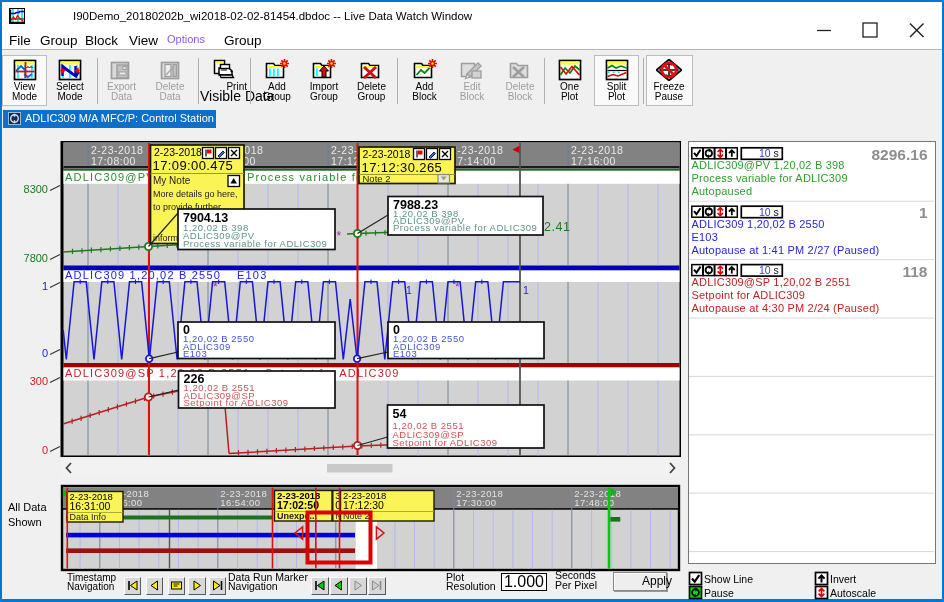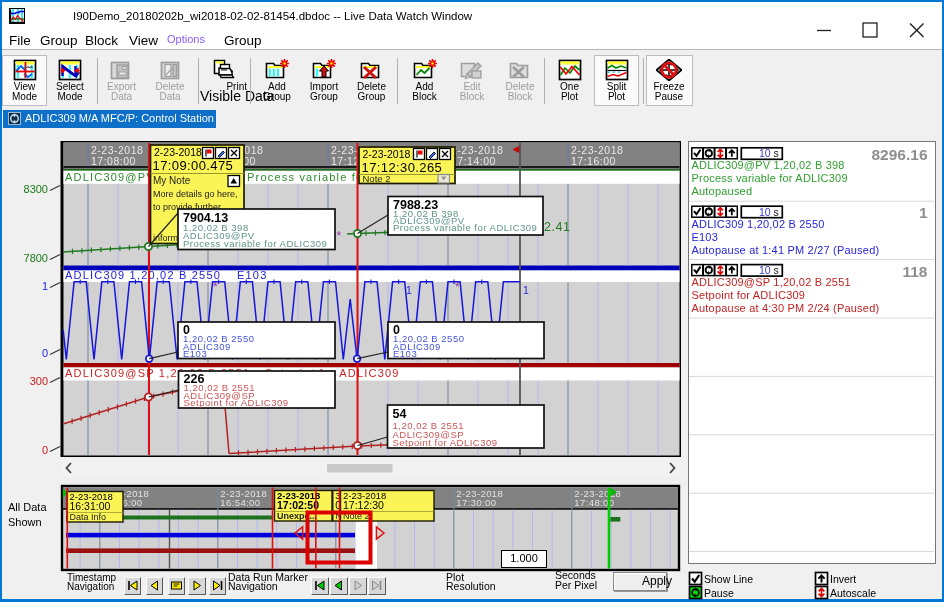--- a/index.html
+++ b/index.html
@@ -480,21 +480,21 @@
     <line x1="67.3" y1="487.5" x2="67.3" y2="568.6" stroke="#e01010" stroke-width="1.6"></line>
     <line x1="272.5" y1="487.5" x2="272.5" y2="568.6" stroke="#e01010" stroke-width="1.6"></line>
     <line x1="315.8" y1="487.5" x2="315.8" y2="568.6" stroke="#e01010" stroke-width="1.6"></line>
     <line x1="339.5" y1="487.5" x2="339.5" y2="568.6" stroke="#e01010" stroke-width="1.6"></line>
     <rect x="307.5" y="512.5" width="63" height="50" fill="none" stroke="#dd0000" stroke-width="4"></rect>
   </svg>
 <div class="abs" style="left:67px;top:572.5px;width:90px;font-size:10px;line-height:9.5px;color:#000;">Timestamp<br>Navigation</div>
 <div class="abs" style="left:228px;top:572.5px;width:140px;font-size:10.5px;line-height:9.5px;color:#000;">Data Run Marker<br>Navigation</div>
 <div class="abs" style="left:446px;top:572.5px;width:80px;font-size:10.5px;line-height:9.5px;color:#000;">Plot<br>Resolution</div>
 <div class="abs" style="left:555px;top:570px;width:80px;font-size:10.5px;line-height:10px;color:#000;">Seconds<br>Per Pixel</div>
-<div class="abs" style="left:501px;top:550px;width:46px;height:17.5px;background:#fff;border:1.4px solid #000;font-size:11px;color:#000;text-align:center;line-height:15px;">1.000</div>
+<div class="abs" style="left:501px;top:573px;width:46px;height:17.5px;background:#fff;border:1.4px solid #000;font-size:16px;color:#000;text-align:center;line-height:15px;">1.000</div>
 <div class="abs" style="left:613px;top:572px;width:54px;height:19px;background:#eee;border:1px solid #888;box-shadow:inset 1px 1px 0 #fff, 1px 1px 0 #999;font-size:12px;color:#000;text-align:center;line-height:17px;padding-left:28px;">Apply</div>
 <div class="abs" style="left:123.5px;top:577px;width:17.5px;height:17.5px;background:#d8d8d8;border-top:1.5px solid #fdfdfd;border-left:1.5px solid #fdfdfd;border-right:1.5px solid #5a5a5a;border-bottom:1.5px solid #5a5a5a;"></div>
 <svg class="abs" style="left:123.5px;top:577px;" width="17.5" height="17.5" viewBox="0 0 17.5 17.5">
     <path d="M5 4 v9" stroke="#000" stroke-width="1.6"></path>
     <polygon points="13,4 13,13 6.5,8.5" fill="#ffee00" stroke="#000" stroke-width="1"></polygon>
   </svg>
 <div class="abs" style="left:145.5px;top:577px;width:17.5px;height:17.5px;background:#d8d8d8;border-top:1.5px solid #fdfdfd;border-left:1.5px solid #fdfdfd;border-right:1.5px solid #5a5a5a;border-bottom:1.5px solid #5a5a5a;"></div>
 <svg class="abs" style="left:145.5px;top:577px;" width="17.5" height="17.5" viewBox="0 0 17.5 17.5">
     <polygon points="11.5,4 11.5,13 5,8.5" fill="#ffee00" stroke="#000" stroke-width="1"></polygon>
   </svg>

